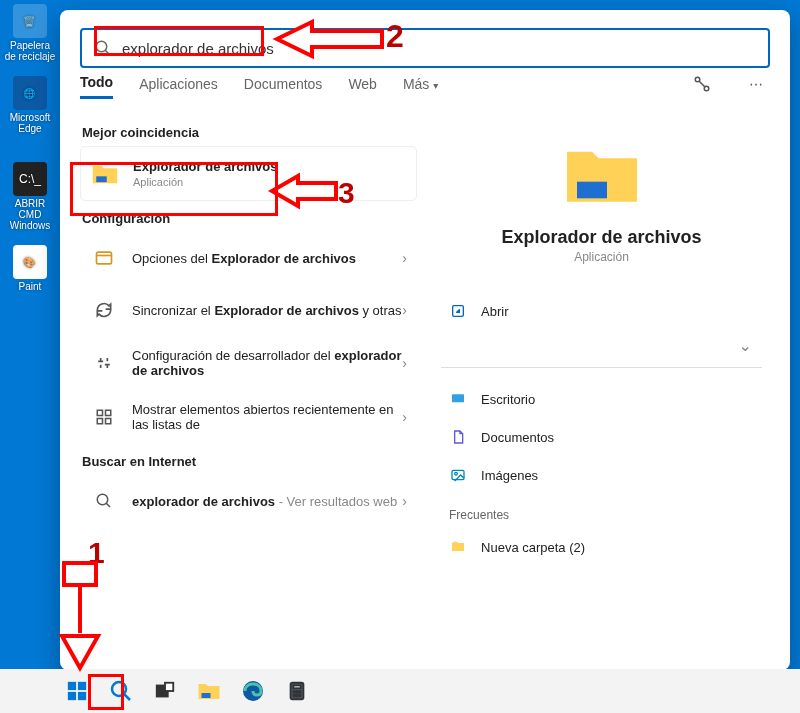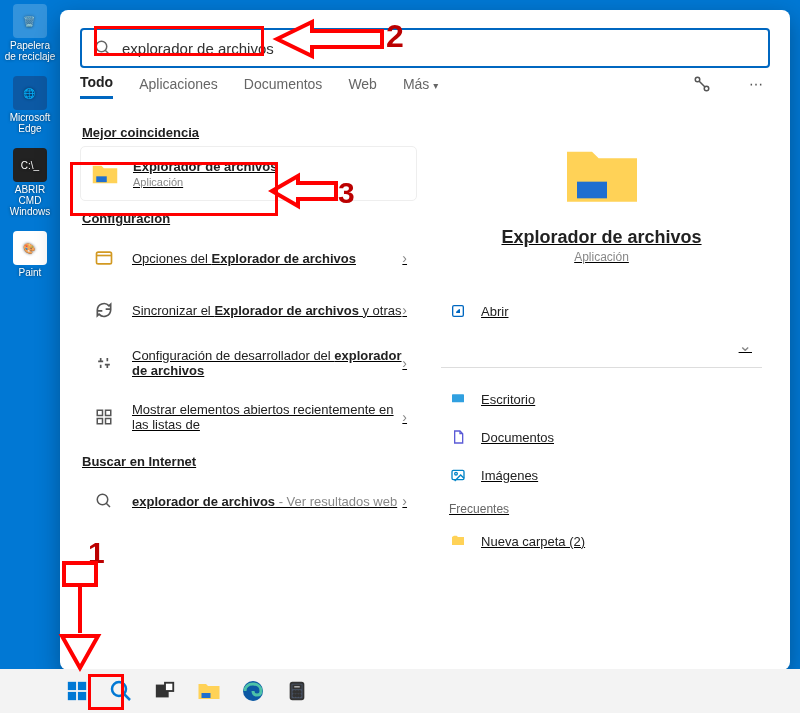--- a/index.html
+++ b/index.html
@@ -4,35 +4,35 @@
 <style>
 * { margin: 0; padding: 0; box-sizing: border-box; font-family: "Segoe UI", sans-serif; }
 body { width: 800px; height: 713px; background: #0178d4; position: relative; overflow: hidden; }
 
 
 .desktop { position: absolute; top: 0; left: 0; width: 60px; padding: 4px; }
 .desktop-icon { display: flex; flex-direction: column; align-items: center; margin-bottom: 14px; color: white; font-size: 10px; text-align: center; text-shadow: 0 0 3px rgba(0,0,0,0.6); }
 .desktop-icon .ico { width: 34px; height: 34px; background: rgba(255,255,255,0.2); border-radius: 4px; margin-bottom: 2px; display:flex; align-items:center; justify-content:center;}
 .desktop-icon .ico.blue { background:#0c59a4; }
 .desktop-icon .ico.white { background:#fff; color:#333; }
-.desktop-icon .ico.dark { background:#222; color:#fff; font-size:10px;}
+.desktop-icon .ico.dark { background:#222; color:#fff; font-size:12px;margin-top:14px;}
 
 
 .panel { position: absolute; top: 10px; left: 60px; width: 730px; height: 660px; background: #ffffff; border-radius: 8px; box-shadow: 0 8px 24px rgba(0,0,0,0.3); padding: 18px 20px; display:flex; flex-direction:column;}
 .search-bar { display:flex; align-items:center; background:#fff; border:2px solid #0067c0; border-radius:4px; height:40px; padding:0 12px; }
 .search-bar svg { flex-shrink:0; }
 .search-bar input { border:none; outline:none; font-size:15px; margin-left:10px; width:100%; color:#333; background:transparent;}
 
 .tabs { display:flex; align-items:center; gap:26px; color:#666; font-size:14px;}
 .tab { padding:6px 0; cursor:pointer; }
 .tab.active { color:#222; font-weight:600; border-bottom:3px solid #0067c0; }
 .tabs .spacer { flex:1; }
 .tabs .iconbtn { width:28px; height:28px; display:flex; align-items:center; justify-content:center; cursor:pointer; color:#555; }
 
-.content { display:flex; flex:1; margin-top:16px; gap:12px; min-height:0;text-decoration:underline;}
+.content { display:flex; flex:1; margin-top:16px; gap:12px; min-height:0;}
 .left { flex:1.05; display:flex; flex-direction:column; min-width:0;}
 .right { flex:1; background:transparent; padding:6px 8px 0 12px; min-width:0;}
 
 .section-head { font-weight:600; color:#222; font-size:13px; margin:10px 0 6px 2px;}
 .result-item { display:flex; align-items:center; padding:12px 10px; border-radius:5px; cursor:pointer; }
 .result-item.best { background:#fff; border:1px solid #eee; }
 .result-item .ico { width:28px; height:28px; margin-right:14px; display:flex; align-items:center; justify-content:center; flex-shrink:0;}
 .result-item .txt { flex:1; min-width:0; font-size:13px; color:#222;}
 .result-item .txt .sub { color:#888; font-size:11px; margin-top:2px;}
 .result-item .chev { color:#888; font-size:14px;}
@@ -234,21 +234,21 @@
         <div class="aicon">
             <svg width="16" height="16" viewBox="0 0 24 24" fill="none" stroke="#0284c7" stroke-width="2">
               <rect x="3" y="5" width="18" height="14" rx="2"></rect>
               <circle cx="9" cy="10" r="2"></circle>
               <path d="M21 17l-5-5-9 9"></path>
             </svg>
           </div>
         <span>Imágenes</span>
       </div>
 
-      <div class="mini-head" style="margin-top:8px">Frecuentes</div>
+      <div class="mini-head" style="margin-top:14px">Frecuentes</div>
       <div class="action-row">
         <div class="aicon">
             <svg width="16" height="16" viewBox="0 0 24 24" fill="#ffd257">
               <path d="M3 6l3-2h4l2 2h9v12H3z"></path>
             </svg>
           </div>
         <span>Nueva carpeta (2)</span>
       </div>
     </div>
   </div>

